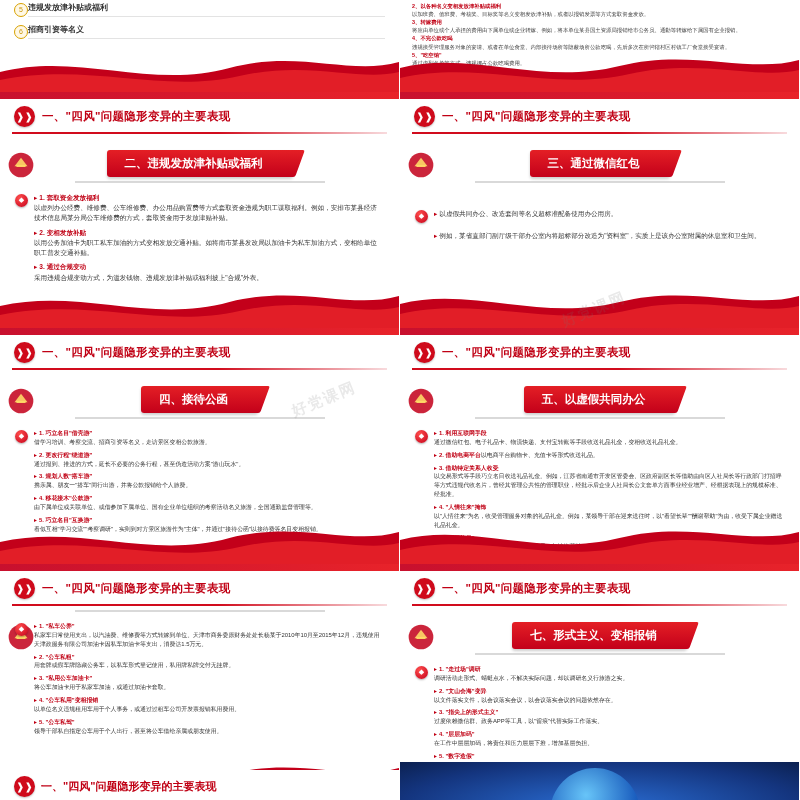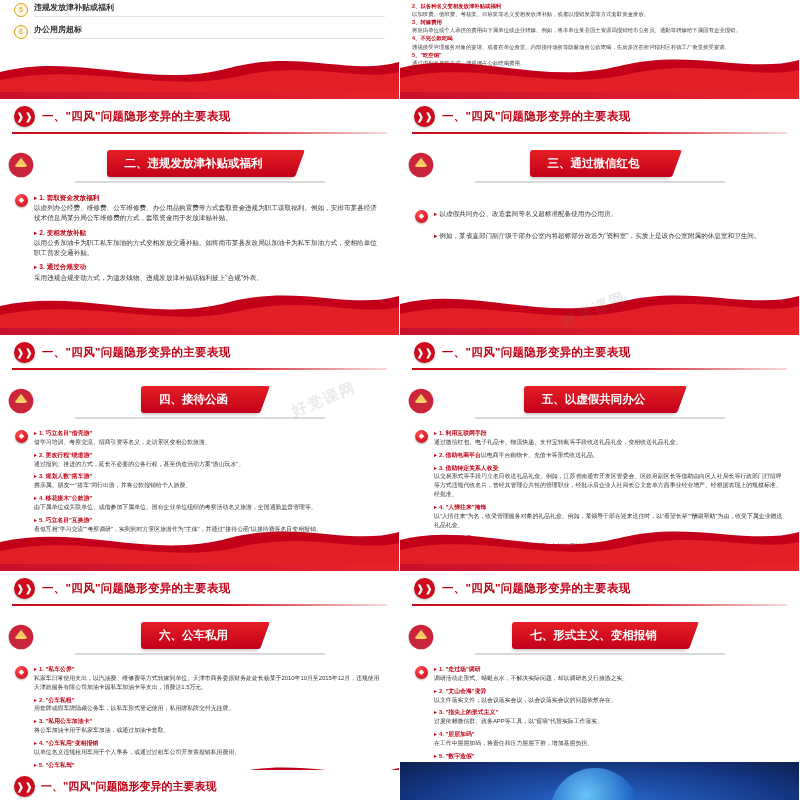--- a/index.html
+++ b/index.html
@@ -93,21 +93,21 @@
   }
   .para { margin-bottom: 4px; }
   .para .lead { color: #c00014; font-weight: bold; }
   .arrow { color:#c00014; margin-right: 2px; }
   .emblem {
     position: absolute; left: 8px; top: 60px;
     width: 26px; height: 26px; opacity: .85;
   }
   
   .menu-row {
-    display: flex; align-items: center; gap: 6px;
+    display: flex; align-items: center; 
     margin: 0 14px 7px 14px;
   }
   .menu-num {
     width: 14px; height: 14px; border-radius: 50%;
     border: 1px solid #d8a200; color:#c8960a; background:#fff8e6;
     font-size: 7px; display:flex; align-items:center; justify-content:center;
     flex: 0 0 auto;
   }
   .menu-text {
     flex: 1; font-size: 8px; color:#333; font-weight: bold;
@@ -141,21 +141,21 @@
   <div class="grid">
 
     <div class="slide">
       <div style="padding-top:2px;">
         <div class="menu-row">
           <div class="menu-num">5</div>
           <div class="menu-text">违规发放津补贴或福利</div>
         </div>
         <div class="menu-row">
           <div class="menu-num">6</div>
-          <div class="menu-text">办公用房超标</div>
+          <div class="menu-text">招商引资等名义</div>
         </div>
       </div>
       <div class="wave-bottom">
         <svg viewBox="0 0 400 46" preserveAspectRatio="none">
           <path d="M0,26 C80,6 150,44 230,22 C300,3 350,30 400,16 L400,46 L0,46 Z" fill="#c3001a"></path>
           <path d="M0,34 C90,16 160,48 240,30 C310,14 360,36 400,26 L400,46 L0,46 Z" fill="#e8232a" opacity="0.85"></path>
         </svg>
       </div>
     </div>
 
@@ -305,23 +305,20 @@
       </div>
     </div>
 
     <div class="slide">
       <div class="topbar-red"></div>
       <div class="slide-header">
         <div class="chev-badge">❱❱</div>
         <div class="title">一、"四风"问题隐形变异的主要表现</div>
       </div>
       <div class="hdr-rule"></div>
-      <div class="pill-wrap">
-        <div class="pill">六、公车私用</div>
-      </div>
       <div class="pill-underline"></div>
       <svg class="emblem" viewBox="0 0 40 40">
           <circle cx="20" cy="20" r="19" fill="#c3001a"></circle>
           <path d="M10 22 L20 9 L30 22 Z" fill="#ffd34d" opacity=".9"></path>
           <rect x="13" y="20" width="14" height="3" fill="#ffd34d"></rect>
         </svg>
       <div class="body compact">
         <div class="marker">◆</div>
         <div class="para"><span class="arrow">▸</span><span class="lead">1. "私车公养"</span><br><span>私家车日常使用支出，以汽油费、维修费等方式转嫁到单位。天津市商务委原财务处处长杨某于2010年10月至2015年12月，违规使用天津政服务有限公司加油卡因私车加油卡等支出，消费达1.5万元。</span></div>
         <div class="para"><span class="arrow">▸</span><span class="lead">2. "公车私租"</span><br><span>用套牌或假车牌隐藏公务车，以私车形式登记使用，私用牌私牌交付无挂牌。</span></div>

